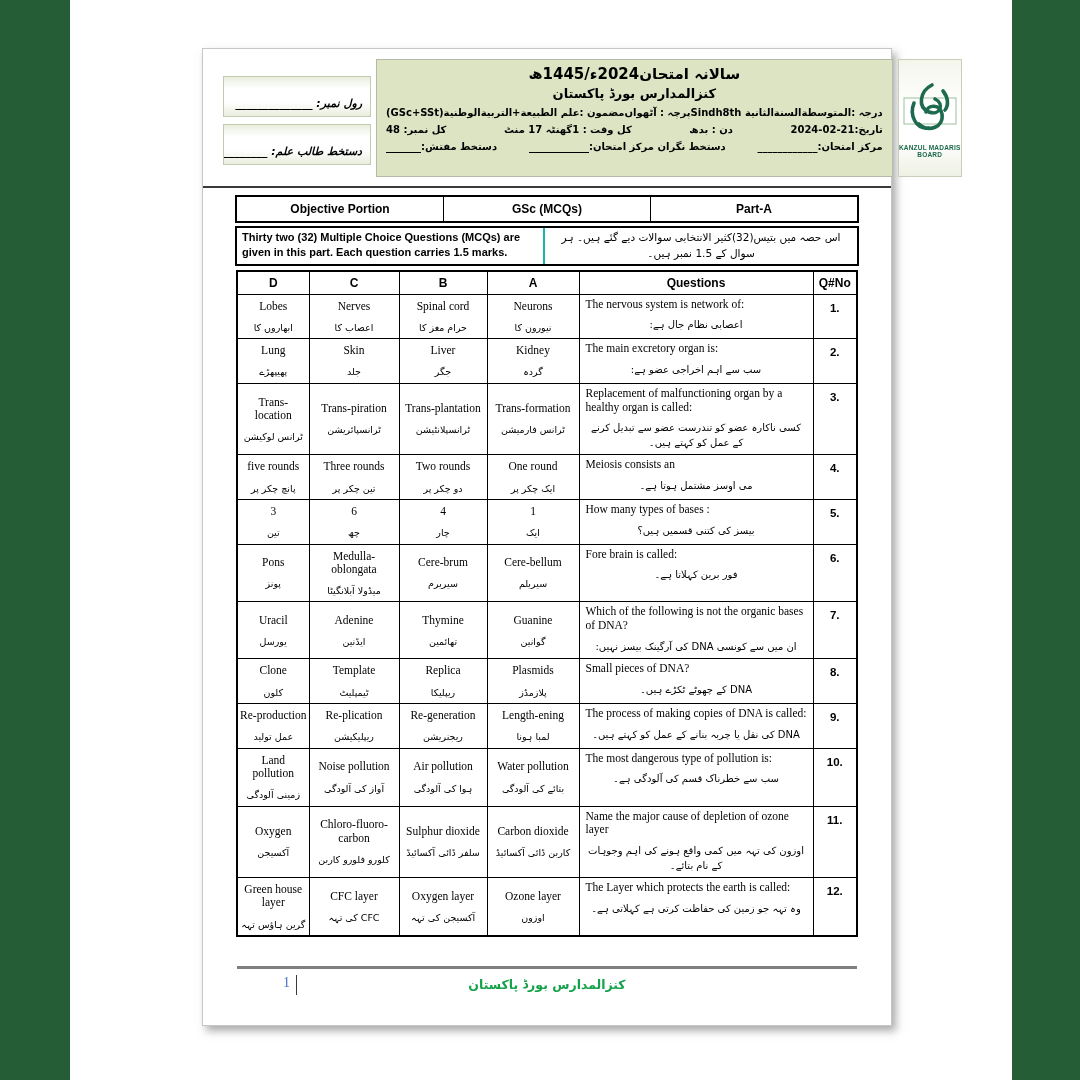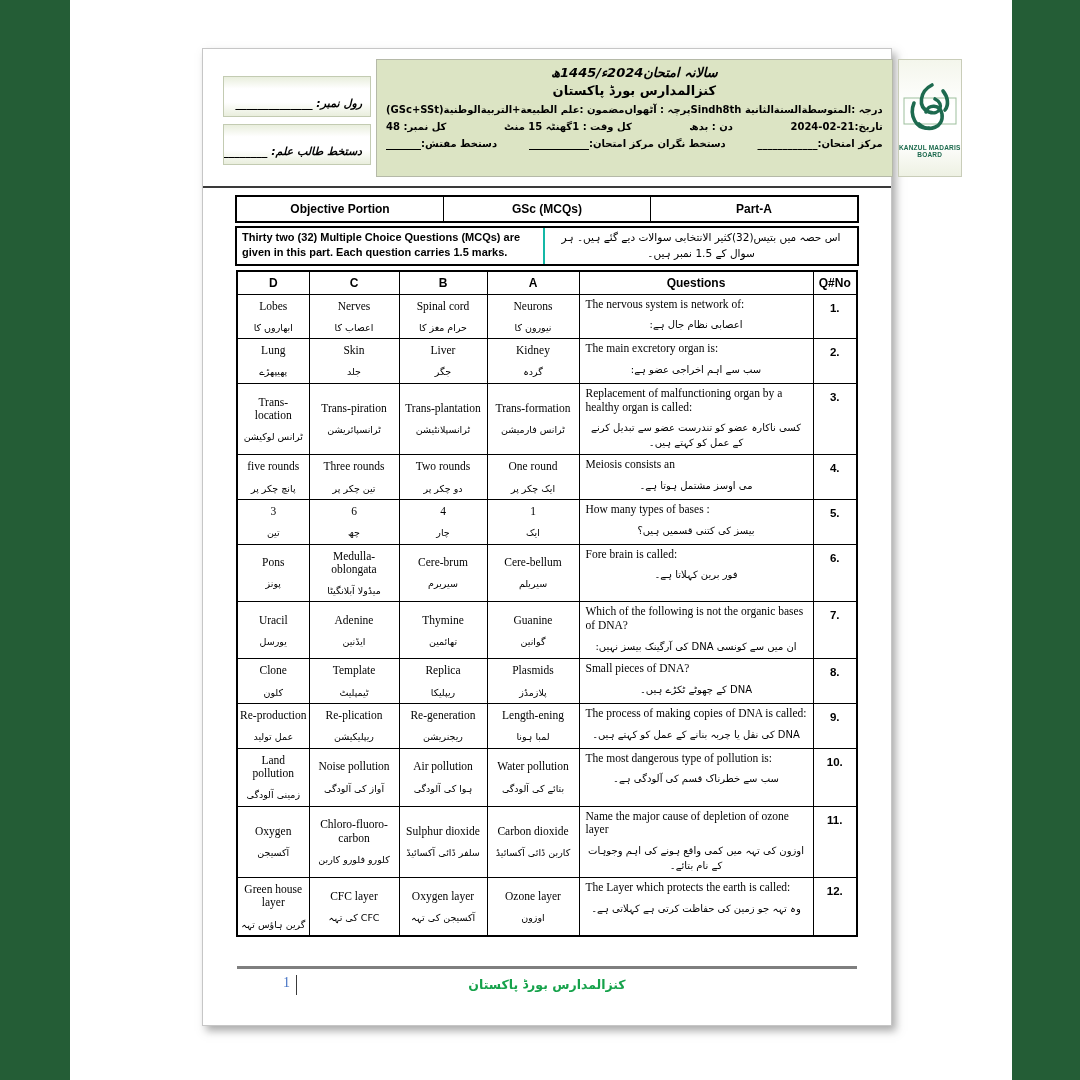--- a/index.html
+++ b/index.html
@@ -18,21 +18,21 @@
   
   .hdr{display:flex;margin:10px 14px 0 20px;gap:5px;height:118px;}
   .hdr-left{width:148px;display:flex;flex-direction:column;gap:7px;padding-top:17px;box-sizing:border-box;font-style:italic;}
   .sig-box{height:41px;box-sizing:border-box;border:1px solid #c3cbb2;
            background:linear-gradient(180deg,#e9eedd 0%,#ffffff 30%,#ffffff 65%,#e9eedd 100%);
            display:flex;align-items:flex-end;justify-content:flex-start;
            padding:3px 8px 6px 8px;direction:rtl;font-weight:bold;font-size:11px;
            font-family:"DejaVu Sans",sans-serif;white-space:nowrap;overflow:hidden;}
   .hdr-mid{flex:1;background:#dce4c4;border:1px solid #b5b9a8;box-sizing:border-box;
            padding:5px 9px 3px 9px;text-align:center;font-family:"DejaVu Sans",sans-serif;}
-  .t1{font-size:13px;font-weight:bold;direction:rtl;font-style:italic;}
+  .t1{font-size:15px;font-weight:bold;direction:rtl;}
   .t2{font-size:13px;font-weight:bold;direction:rtl;margin-top:3px;}
   .dline{display:flex;direction:rtl;justify-content:space-between;align-items:baseline;
          font-size:10px;font-weight:bold;margin-top:6px;white-space:nowrap;}
   .dline span{display:inline-block;}
   .hdr-logo{width:92px;box-sizing:border-box;border:1px solid #c9cdb9;
             background:linear-gradient(180deg,#f4f6ec 0%,#ffffff 40%,#ffffff 70%,#eef1e3 100%);
             display:flex;flex-direction:column;align-items:center;justify-content:center;gap:3px;}
   .logo-cap{font-size:6.5px;font-weight:bold;color:#1d6a4f;letter-spacing:.2px;text-align:center;}
 
   .hdr-sep{height:2px;background:#3a3a3a;margin-top:9px;}
@@ -93,21 +93,21 @@
         <div class="t1" dir="rtl">سالانہ امتحان2024ء/1445ھ</div>
         <div class="t2" dir="rtl">کنزالمدارس بورڈ پاکستان</div>
         <div class="dline" dir="rtl">
           <span>درجہ :المتوسطةالسنةالثانية Sindh8th</span>
           <span>پرچہ : آٹھواں</span>
           <span>مضمون :علم الطبيعة+التربيةالوطنية(GSc+SSt)</span>
         </div>
         <div class="dline" dir="rtl">
           <span>تاریخ:21-02-2024</span>
           <span>دن : بدھ</span>
-          <span>کل وقت : 1گھنٹہ 15 منٹ</span>
+          <span>کل وقت : 1گھنٹہ 17 منٹ</span>
           <span>کل نمبر: 48</span>
         </div>
         <div class="dline" dir="rtl">
           <span>مرکز امتحان:____________</span>
           <span>دستخط نگران مرکز امتحان:____________</span>
           <span>دستخط مفتش:_______</span>
         </div>
       </div>
 
       <div class="hdr-logo">

